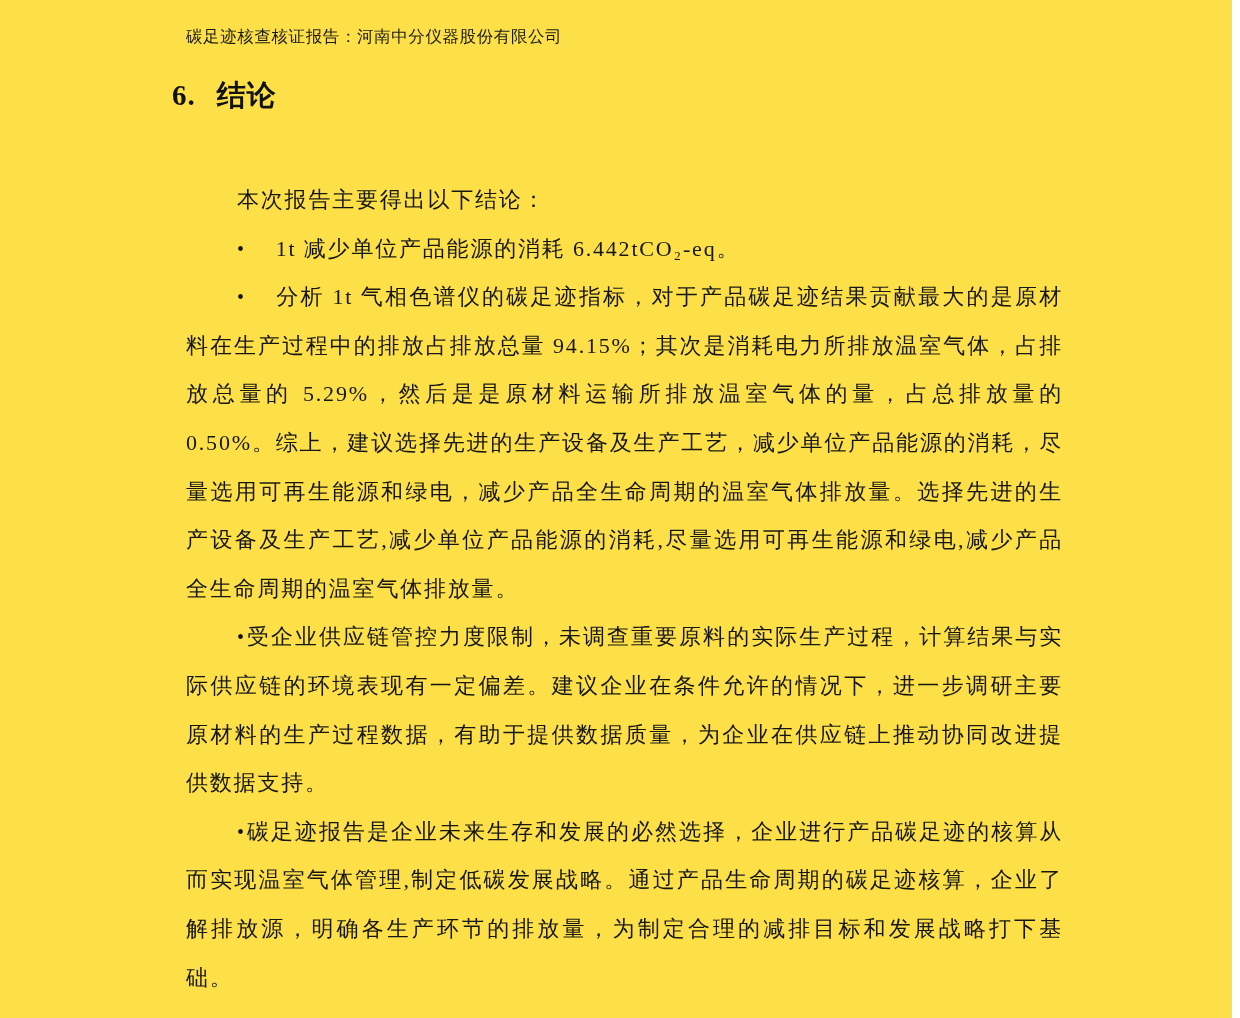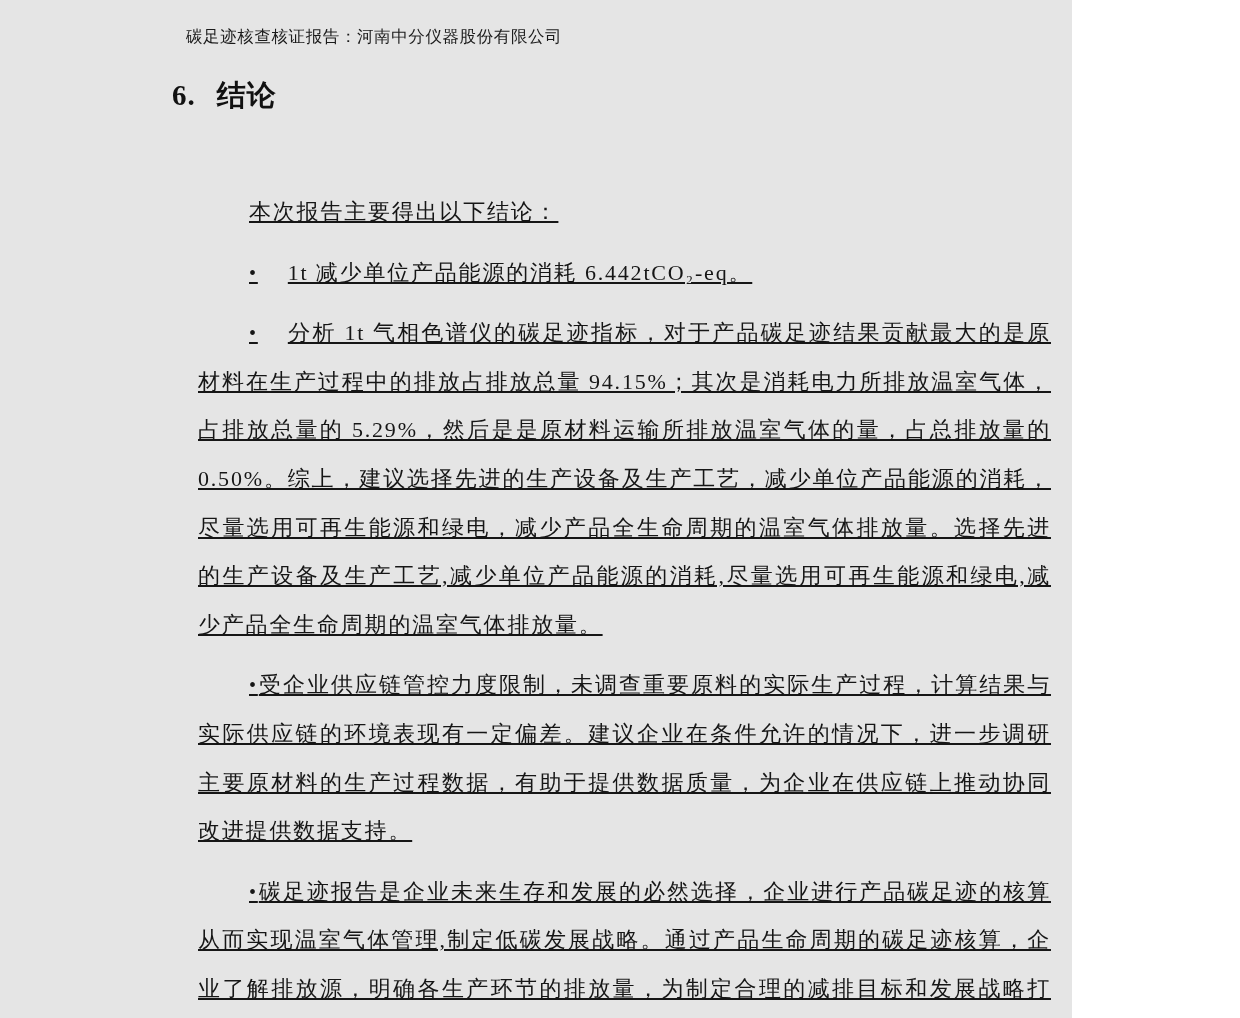--- a/index.html
+++ b/index.html
@@ -1,20 +1,20 @@
 <!DOCTYPE html>
 <html><head>
 <meta charset="utf-8">
 <style>
   html, body { margin: 0; padding: 0; background: #ffffff; }
   .page {
     position: relative;
-    width: 1072px;
+    width: 1232px;
     height: 1018px;
-    background: #e5e5e5;
+    background: #fde047;
     color: #141414;
     font-family: "Liberation Serif", "DejaVu Serif", serif;
     overflow: hidden;
   }
   .running-header {
     position: absolute;
     left: 186px;
     top: 26px;
     font-size: 16.5px;
     letter-spacing: 0.6px;
@@ -40,24 +40,23 @@
     left: 186px;
     top: 176px;
     width: 877px;
     font-size: 22px;
     line-height: 48.6px;
     letter-spacing: 1.8px;
     text-align: justify;
     color: #161616;
   }
   .doc-body p {
-    margin: 12px;
+    margin: 0;
     padding: 0;
     text-indent: 51px;
-    text-decoration: underline;
   }
   .blt {
     font-size: 20px;
   }
   .blt-spaced .blt { margin-right: 30px; }
   .blt-tight  .blt { margin-right: 1px; }
 </style>
 </head>
 <body>
 

